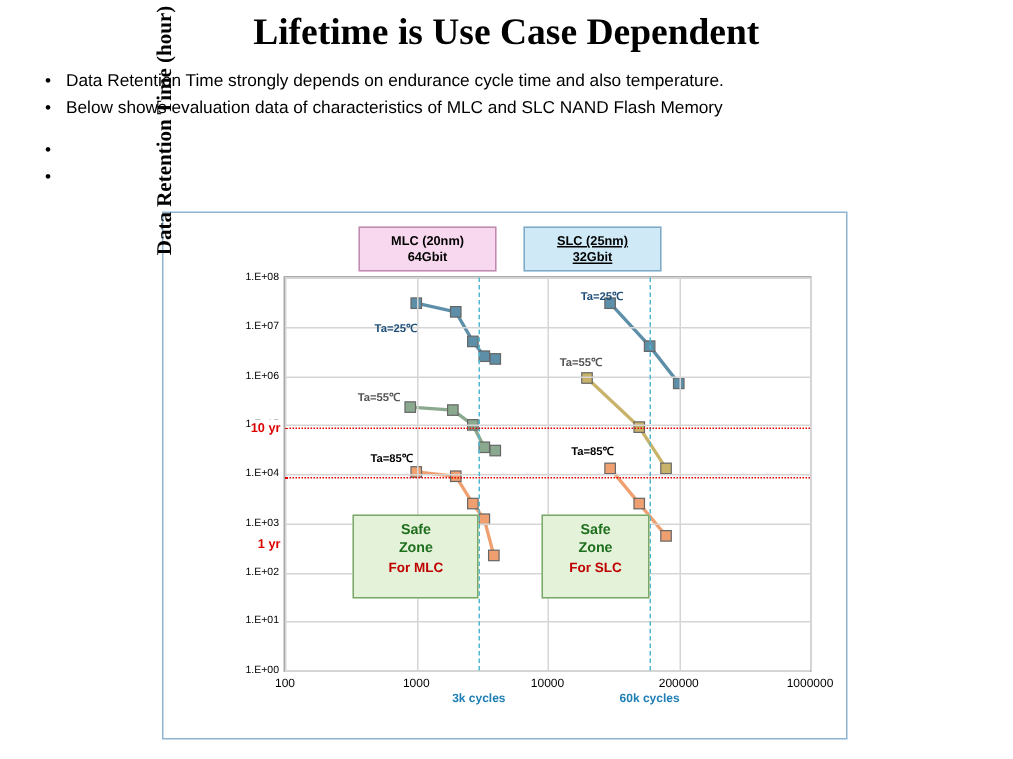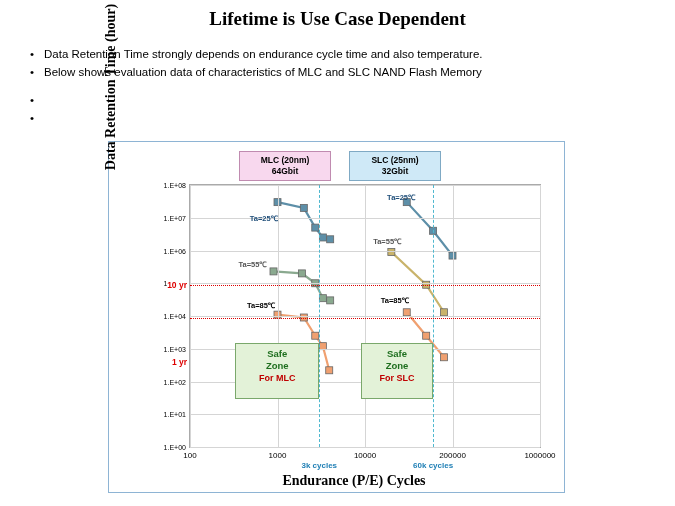--- a/index.html
+++ b/index.html
@@ -18,21 +18,21 @@
     position: relative;
     width: 675px;
     height: 506px;
   }
   .slide-title {
     position: absolute;
     top: 8px;
     left: 0;
     width: 675px;
     text-align: center;
-    font-size: 19px;
+    font-size: 25px;
     font-weight: bold;
     color: #000000;
     font-family: "Liberation Serif", serif;
   }
   .bullets {
     position: absolute;
     top: 46px;
     left: 22px;
     width: 640px;
   }
@@ -82,20 +82,21 @@
     width: 92px;
     background: #f8d8ee;
     border-color: #c08bb0;
   }
   .legend-slc {
     left: 240px;
     top: 9px;
     width: 92px;
     background: #cfe9f7;
     border-color: #7fa9c4;
+    text-decoration: underline;
   }
   
   .y-axis-title {
     position: absolute;
     left: -6px;
     top: 60px;
     width: 230px;
     transform: rotate(-90deg);
     transform-origin: left top;
     font-size: 14px;
@@ -249,21 +250,20 @@
     <div class="legend-box legend-mlc">
       <div>MLC (20nm)</div>
       <div>64Gbit</div>
     </div>
     <div class="legend-box legend-slc">
       <div>SLC (25nm)</div>
       <div>32Gbit</div>
     </div>
 
     <div class="y-axis-title">Data Retention Time (hour)</div>
-    <div class="x-axis-title">Endurance (P/E) Cycles</div>
 
     <div class="plot" id="plot">
       <svg class="overlay" id="series-svg">
           <polyline points="87.5,17.124278907931057 113.84012462059836,22.891267642004607 125.24432936391139,42.60873235799539 132.86996973931517,52.467464715990786 140.18024924119672,54.28565720307273" fill="none" stroke="#5d8fa8" stroke-width="2.2"></polyline>
           <rect x="84" y="13.624278907931057" width="7" height="7" fill="#5d8fa8" stroke="#666666" stroke-width="0.8"></rect>
           <rect x="110.34012462059836" y="19.391267642004607" width="7" height="7" fill="#5d8fa8" stroke="#666666" stroke-width="0.8"></rect>
           <rect x="121.74432936391139" y="39.10873235799539" width="7" height="7" fill="#5d8fa8" stroke="#666666" stroke-width="0.8"></rect>
           <rect x="129.36996973931517" y="48.967464715990786" width="7" height="7" fill="#5d8fa8" stroke="#666666" stroke-width="0.8"></rect>
           <rect x="136.68024924119672" y="50.78565720307273" width="7" height="7" fill="#5d8fa8" stroke="#666666" stroke-width="0.8"></rect>
           <polyline points="83.49621957594091,86.40341337042383 111.89094008337253,88.3912676420046 125.24432936391139,98.25 132.86996973931517,113.18177154752848 140.18024924119672,115.37427890793106" fill="none" stroke="#8aa98f" stroke-width="2.2"></polyline>

